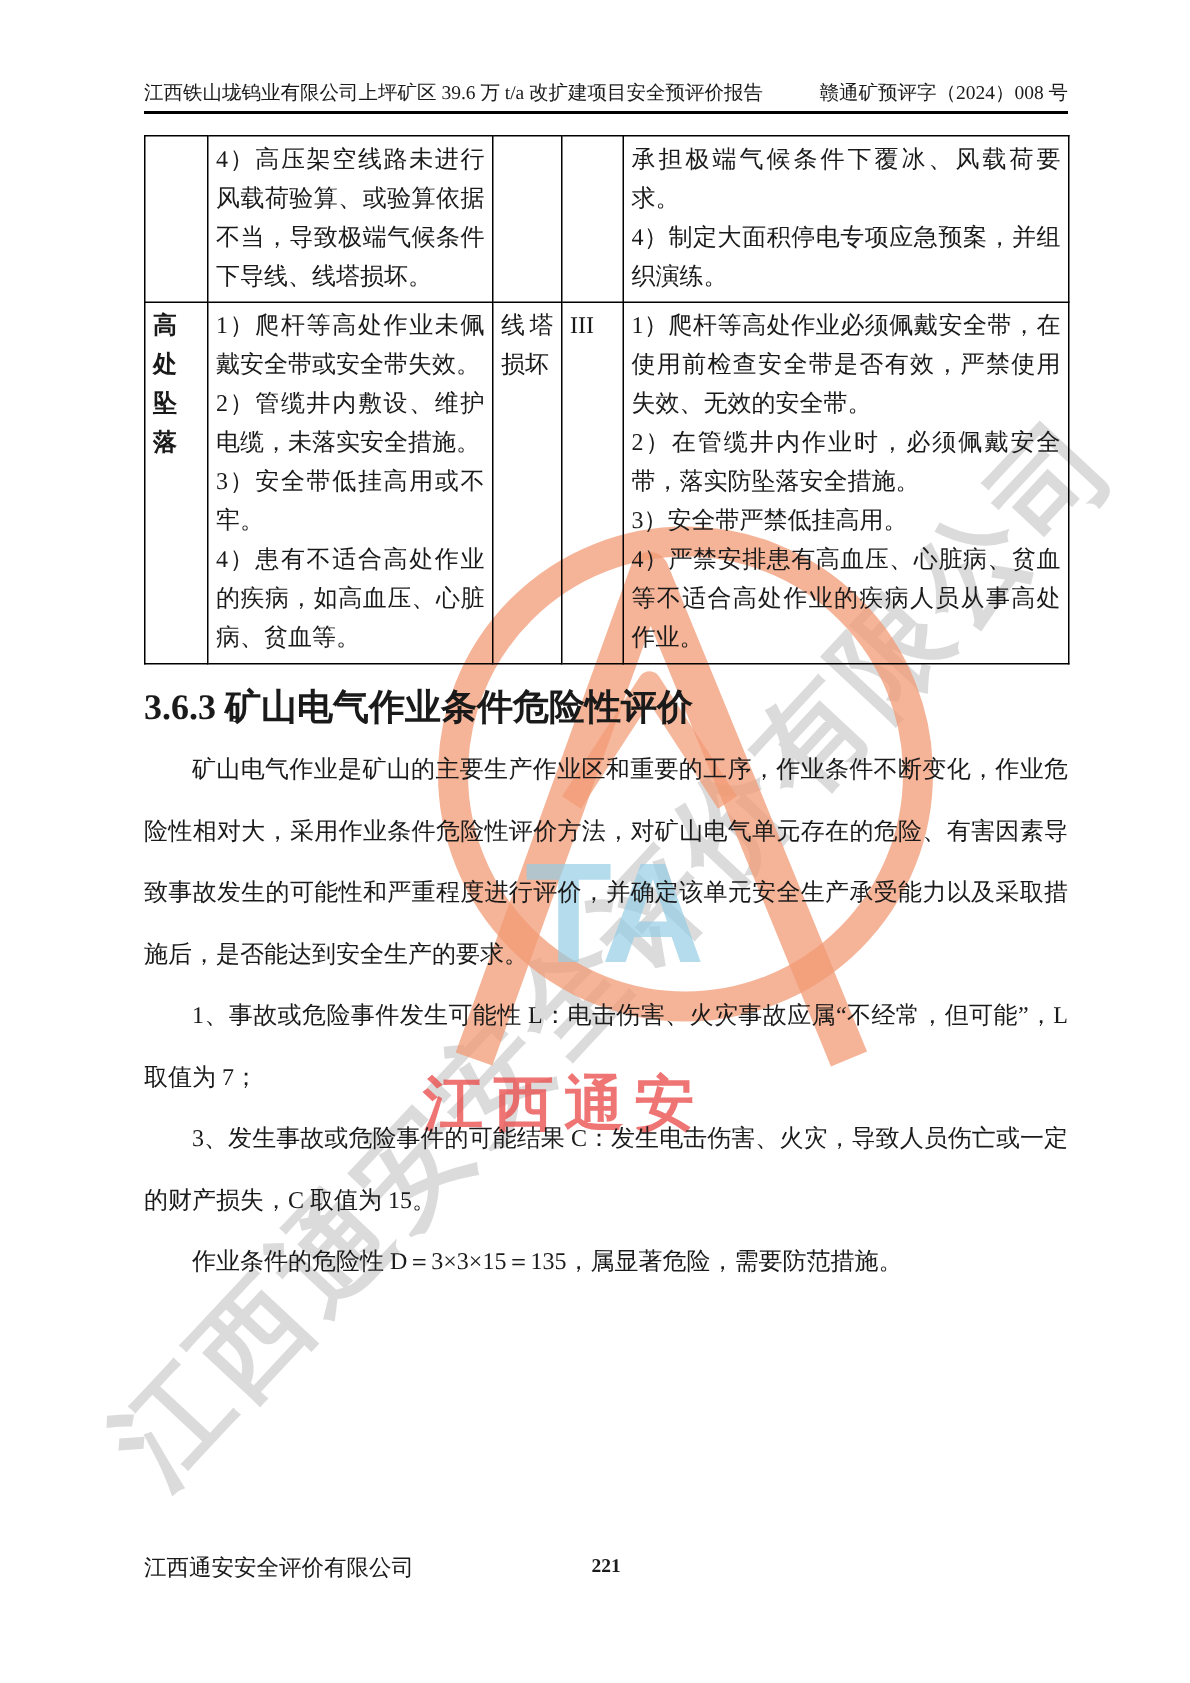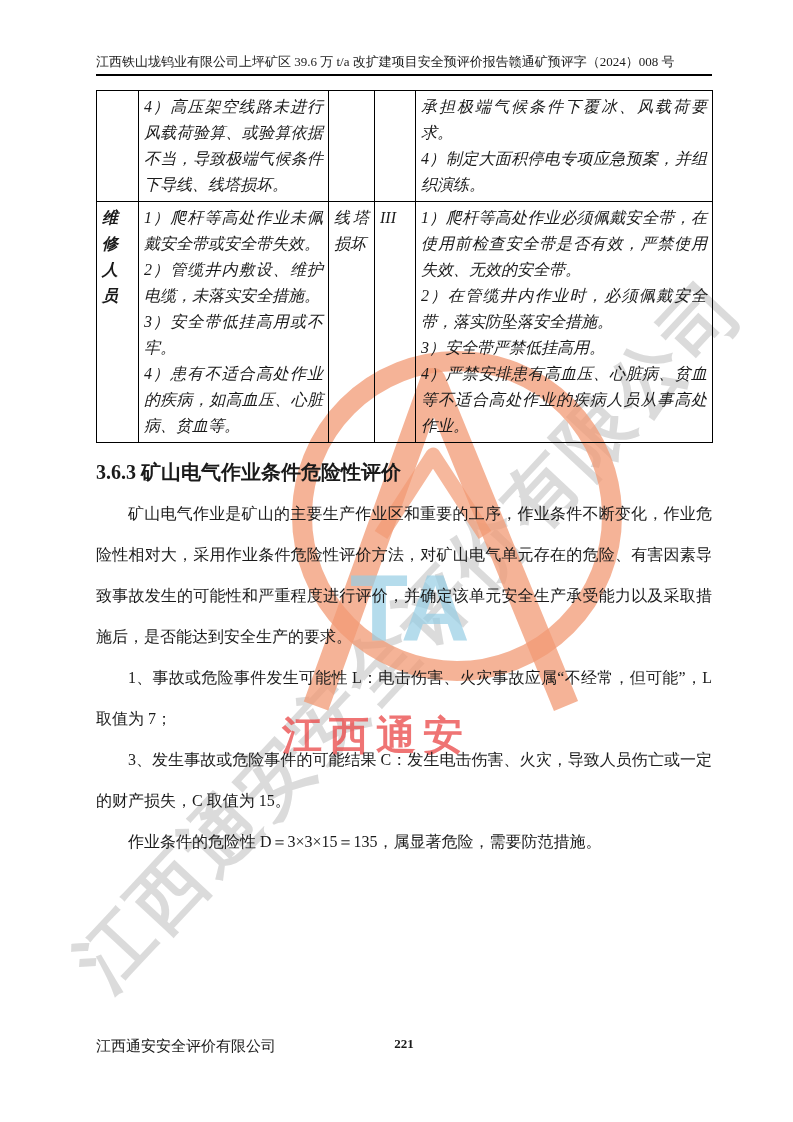--- a/index.html
+++ b/index.html
@@ -25,45 +25,44 @@
     position:absolute;left:282px;top:708px;
     font-family:"Liberation Sans", sans-serif;
     font-size:40px;font-weight:bold;letter-spacing:7px;
     color:rgba(235,77,77,0.78);white-space:nowrap;
   }
   
   .content{position:relative;z-index:1;}
   .hdr{
     margin:0 81px 0 96px;padding-top:53px;padding-bottom:3px;
     border-bottom:2px solid #000;
-    display:flex;align-items:flex-end;
+    display:flex;justify-content:space-between;align-items:flex-end;
     font-size:13px;line-height:18px;
   }
   table.risk{
     border-collapse:collapse;table-layout:fixed;
     margin:14px 0 0 96px;width:616px;
     font-size:16px;
   }
   table.risk td{
     border:1.5px solid #000;
     padding:3px 5px;
     line-height:26px;
     white-space:pre-wrap;
     text-align:justify;
     vertical-align:top;
     overflow:hidden;
-    font-style:italic;
   }
   td.c-hazard{font-weight:bold;text-align:center;vertical-align:middle;padding:3px 2px;}
   td.c-mid{text-align:center;vertical-align:middle;padding:3px 2px;}
   tr.r1{height:108px;}
   tr.r2{height:186px;}
   .sec-heading{
     margin:16px 81px 0 96px;
-    font-size:20px;font-weight:bold;line-height:27px;
+    font-size:24px;font-weight:bold;line-height:27px;
   }
   .bodytext{margin:7px 81px 0 96px;}
   .bodytext p{
     margin:0;font-size:16px;line-height:41px;
     text-indent:2em;text-align:justify;
   }
   .ftr{
     position:absolute;left:96px;right:81px;top:1036px;z-index:1;
     font-size:15px;line-height:20px;
   }
@@ -108,21 +107,21 @@
       <tbody>
           <tr class="r1">
         <td class="c-hazard"></td>
         <td>4）高压架空线路未进行风载荷验算、或验算依据不当，导致极端气候条件下导线、线塔损坏。</td>
         <td class="c-mid"></td>
         <td class="c-mid"></td>
         <td>承担极端气候条件下覆冰、风载荷要求。
 4）制定大面积停电专项应急预案，并组织演练。</td>
       </tr>
       <tr class="r2">
-        <td class="c-hazard">维修人员</td>
+        <td class="c-hazard">高处坠落</td>
         <td>1）爬杆等高处作业未佩戴安全带或安全带失效。
 2）管缆井内敷设、维护电缆，未落实安全措施。
 3）安全带低挂高用或不牢。
 4）患有不适合高处作业的疾病，如高血压、心脏病、贫血等。</td>
         <td class="c-mid">线塔损坏</td>
         <td class="c-mid">III</td>
         <td>1）爬杆等高处作业必须佩戴安全带，在使用前检查安全带是否有效，严禁使用失效、无效的安全带。
 2）在管缆井内作业时，必须佩戴安全带，落实防坠落安全措施。
 3）安全带严禁低挂高用。
 4）严禁安排患有高血压、心脏病、贫血等不适合高处作业的疾病人员从事高处作业。</td>

